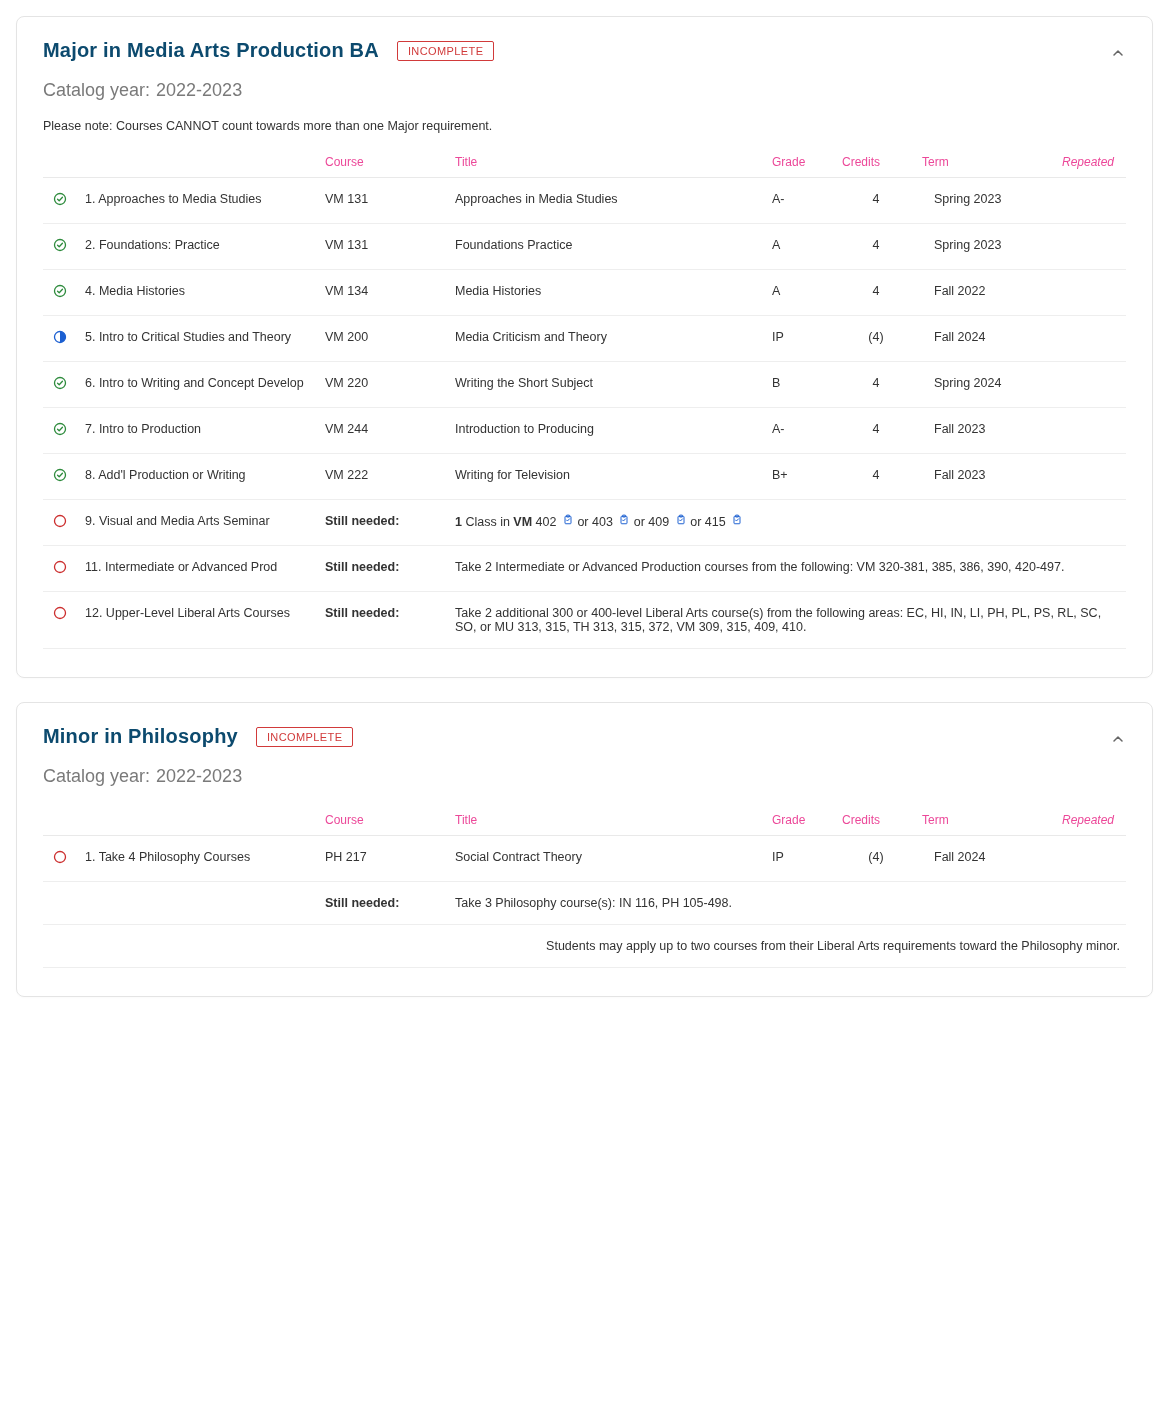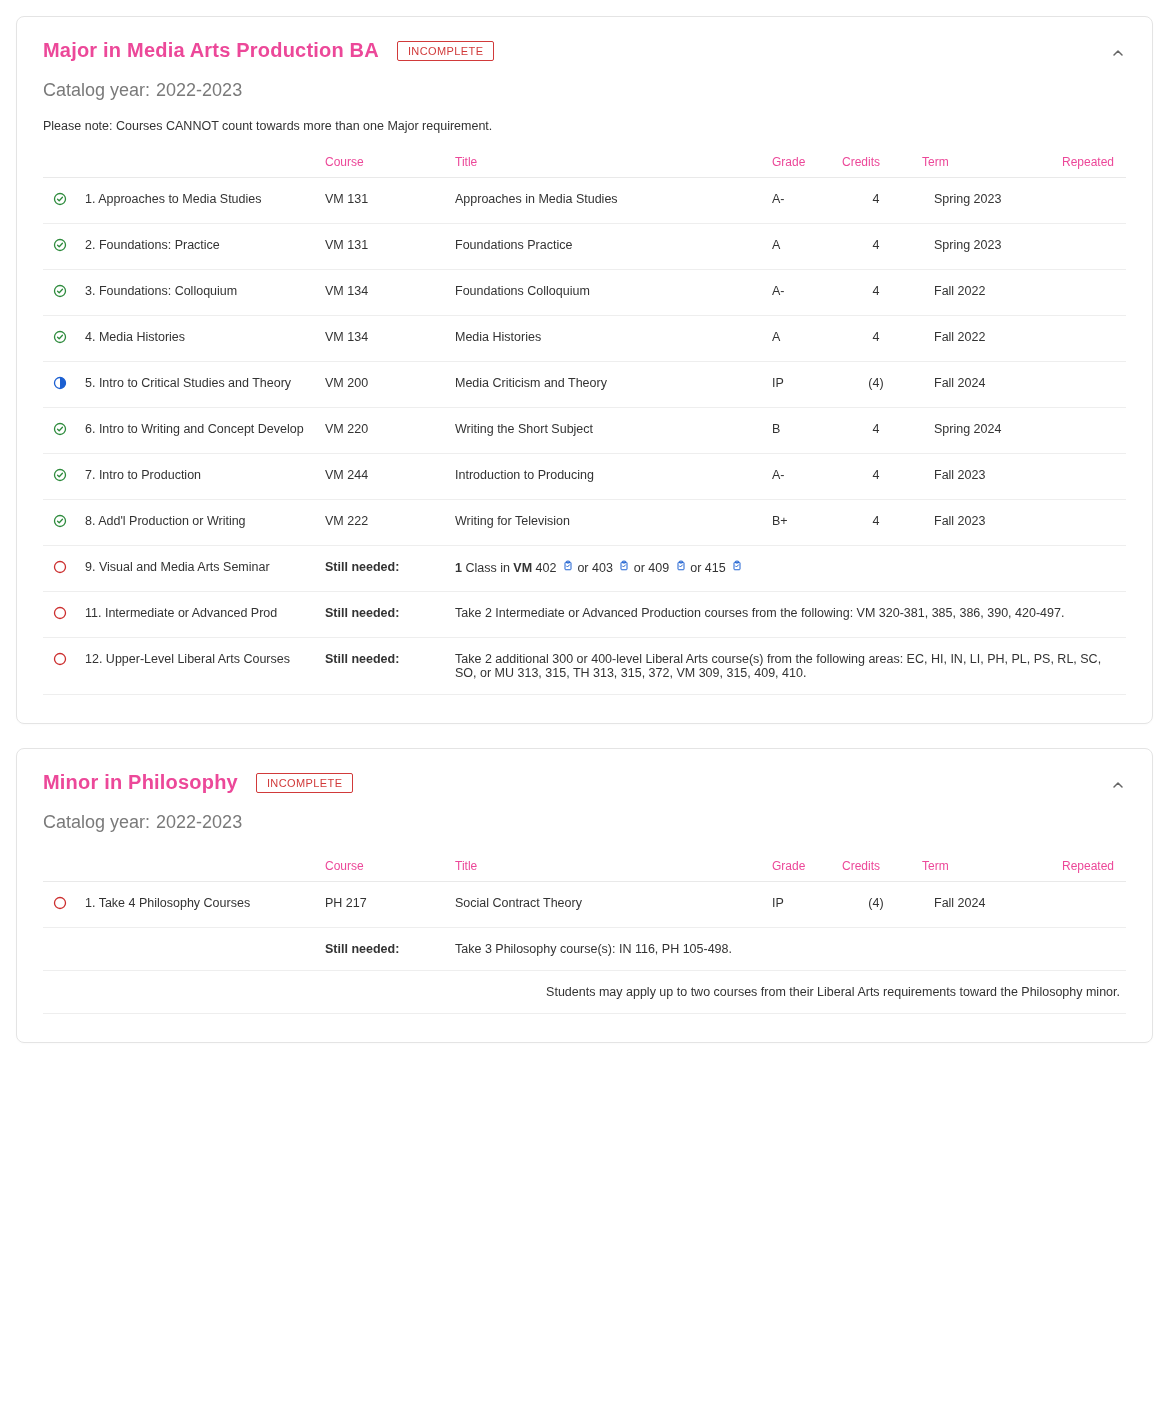--- a/index.html
+++ b/index.html
@@ -21,21 +21,21 @@
   }
   .card-header-row {
     display: flex;
     align-items: center;
     gap: 18px;
     margin-bottom: 6px;
   }
   .card-title {
     font-size: 20px;
     font-weight: 700;
-    color: #ec4899;
+    color: #0c4a6e;
     letter-spacing: 0.2px;
   }
   .status-badge {
     border: 1px solid #d13a3a;
     color: #d13a3a;
     font-size: 11px;
     font-weight: 500;
     padding: 3px 10px;
     border-radius: 2px;
     letter-spacing: 0.4px;
@@ -81,21 +81,21 @@
   }
   .col-status { width: 36px; padding-left: 10px !important; }
   .col-req    { width: 240px; }
   .col-course { width: 130px; }
   .col-title  { width: auto; }
   .col-grade  { width: 70px; }
   .col-credits{ width: 80px; text-align: center; }
   .col-term   { width: 140px; }
   .col-rep    { width: 70px; text-align: right; }
   thead .col-credits { text-align: right; margin-top: 8px; }
-  thead .col-rep { text-align: right; }
+  thead .col-rep { text-align: right; font-style: italic; }
   tbody .col-credits { text-align: center; }
   tbody .col-term   { text-align: left; padding-left: 18px !important; }
   .req-name { color: #333; }
   .still-needed {
     font-weight: 700;
     color: #333;
   }
   .needed-text {
     color: #333;
   }
@@ -164,33 +164,20 @@
             <td class="col-status"><span><svg class="icon-circle" viewBox="0 0 16 16" fill="none" stroke-width="1.5">
                   <circle cx="8" cy="8" r="6.3" class="st-complete"></circle>
                   <path d="M5.2 8.2 L7.1 10 L10.8 6" class="st-complete" stroke-linecap="round" stroke-linejoin="round"></path>
                 </svg></span></td>
             <td class="col-req req-name">2. Foundations: Practice</td>
             <td class="col-course">VM 131</td>
             <td class="col-title">Foundations Practice</td>
             <td class="col-grade">A</td>
             <td class="col-credits">4</td>
             <td class="col-term">Spring 2023</td>
-            <td class="col-rep"></td>
-          </tr>
-          <tr>
-            <td class="col-status"><span><svg class="icon-circle" viewBox="0 0 16 16" fill="none" stroke-width="1.5">
-                  <circle cx="8" cy="8" r="6.3" class="st-complete"></circle>
-                  <path d="M5.2 8.2 L7.1 10 L10.8 6" class="st-complete" stroke-linecap="round" stroke-linejoin="round"></path>
-                </svg></span></td>
-            <td class="col-req req-name">3. Foundations: Colloquium</td>
-            <td class="col-course">VM 134</td>
-            <td class="col-title">Foundations Colloquium</td>
-            <td class="col-grade">A-</td>
-            <td class="col-credits">4</td>
-            <td class="col-term">Fall 2022</td>
             <td class="col-rep"></td>
           </tr>
           <tr>
             <td class="col-status"><span><svg class="icon-circle" viewBox="0 0 16 16" fill="none" stroke-width="1.5">
                   <circle cx="8" cy="8" r="6.3" class="st-complete"></circle>
                   <path d="M5.2 8.2 L7.1 10 L10.8 6" class="st-complete" stroke-linecap="round" stroke-linejoin="round"></path>
                 </svg></span></td>
             <td class="col-req req-name">4. Media Histories</td>
             <td class="col-course">VM 134</td>
             <td class="col-title">Media Histories</td>

